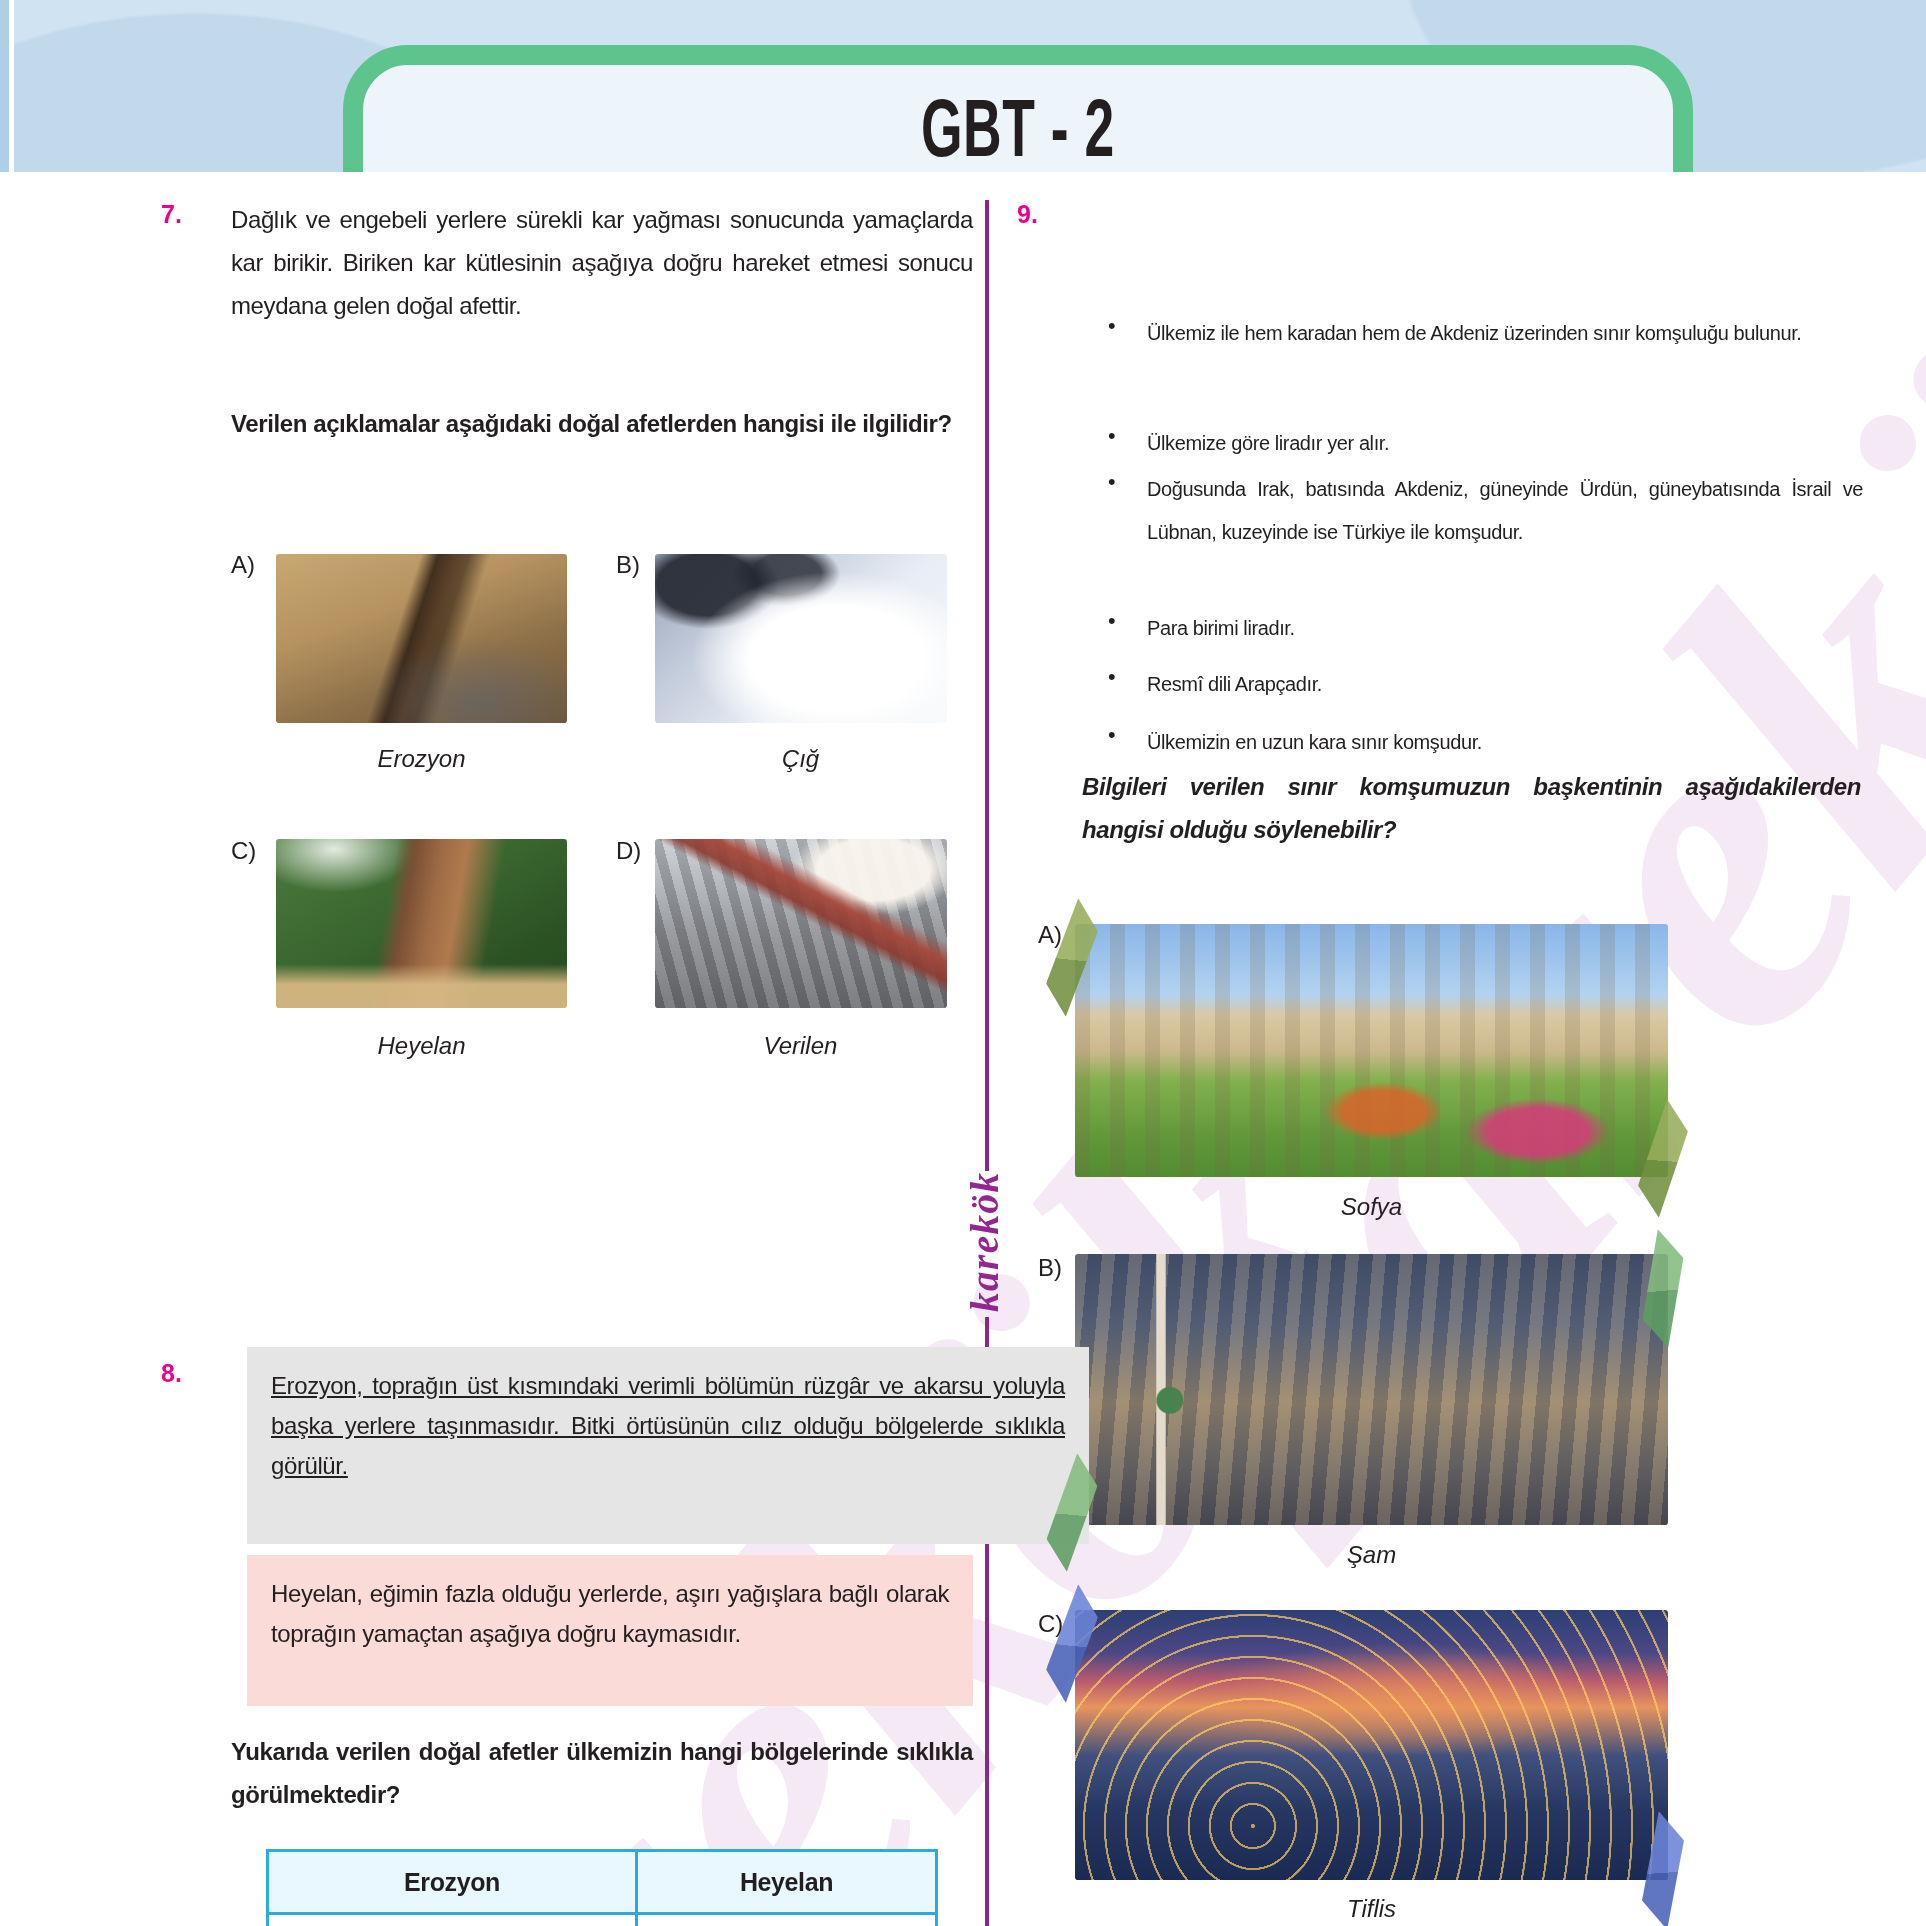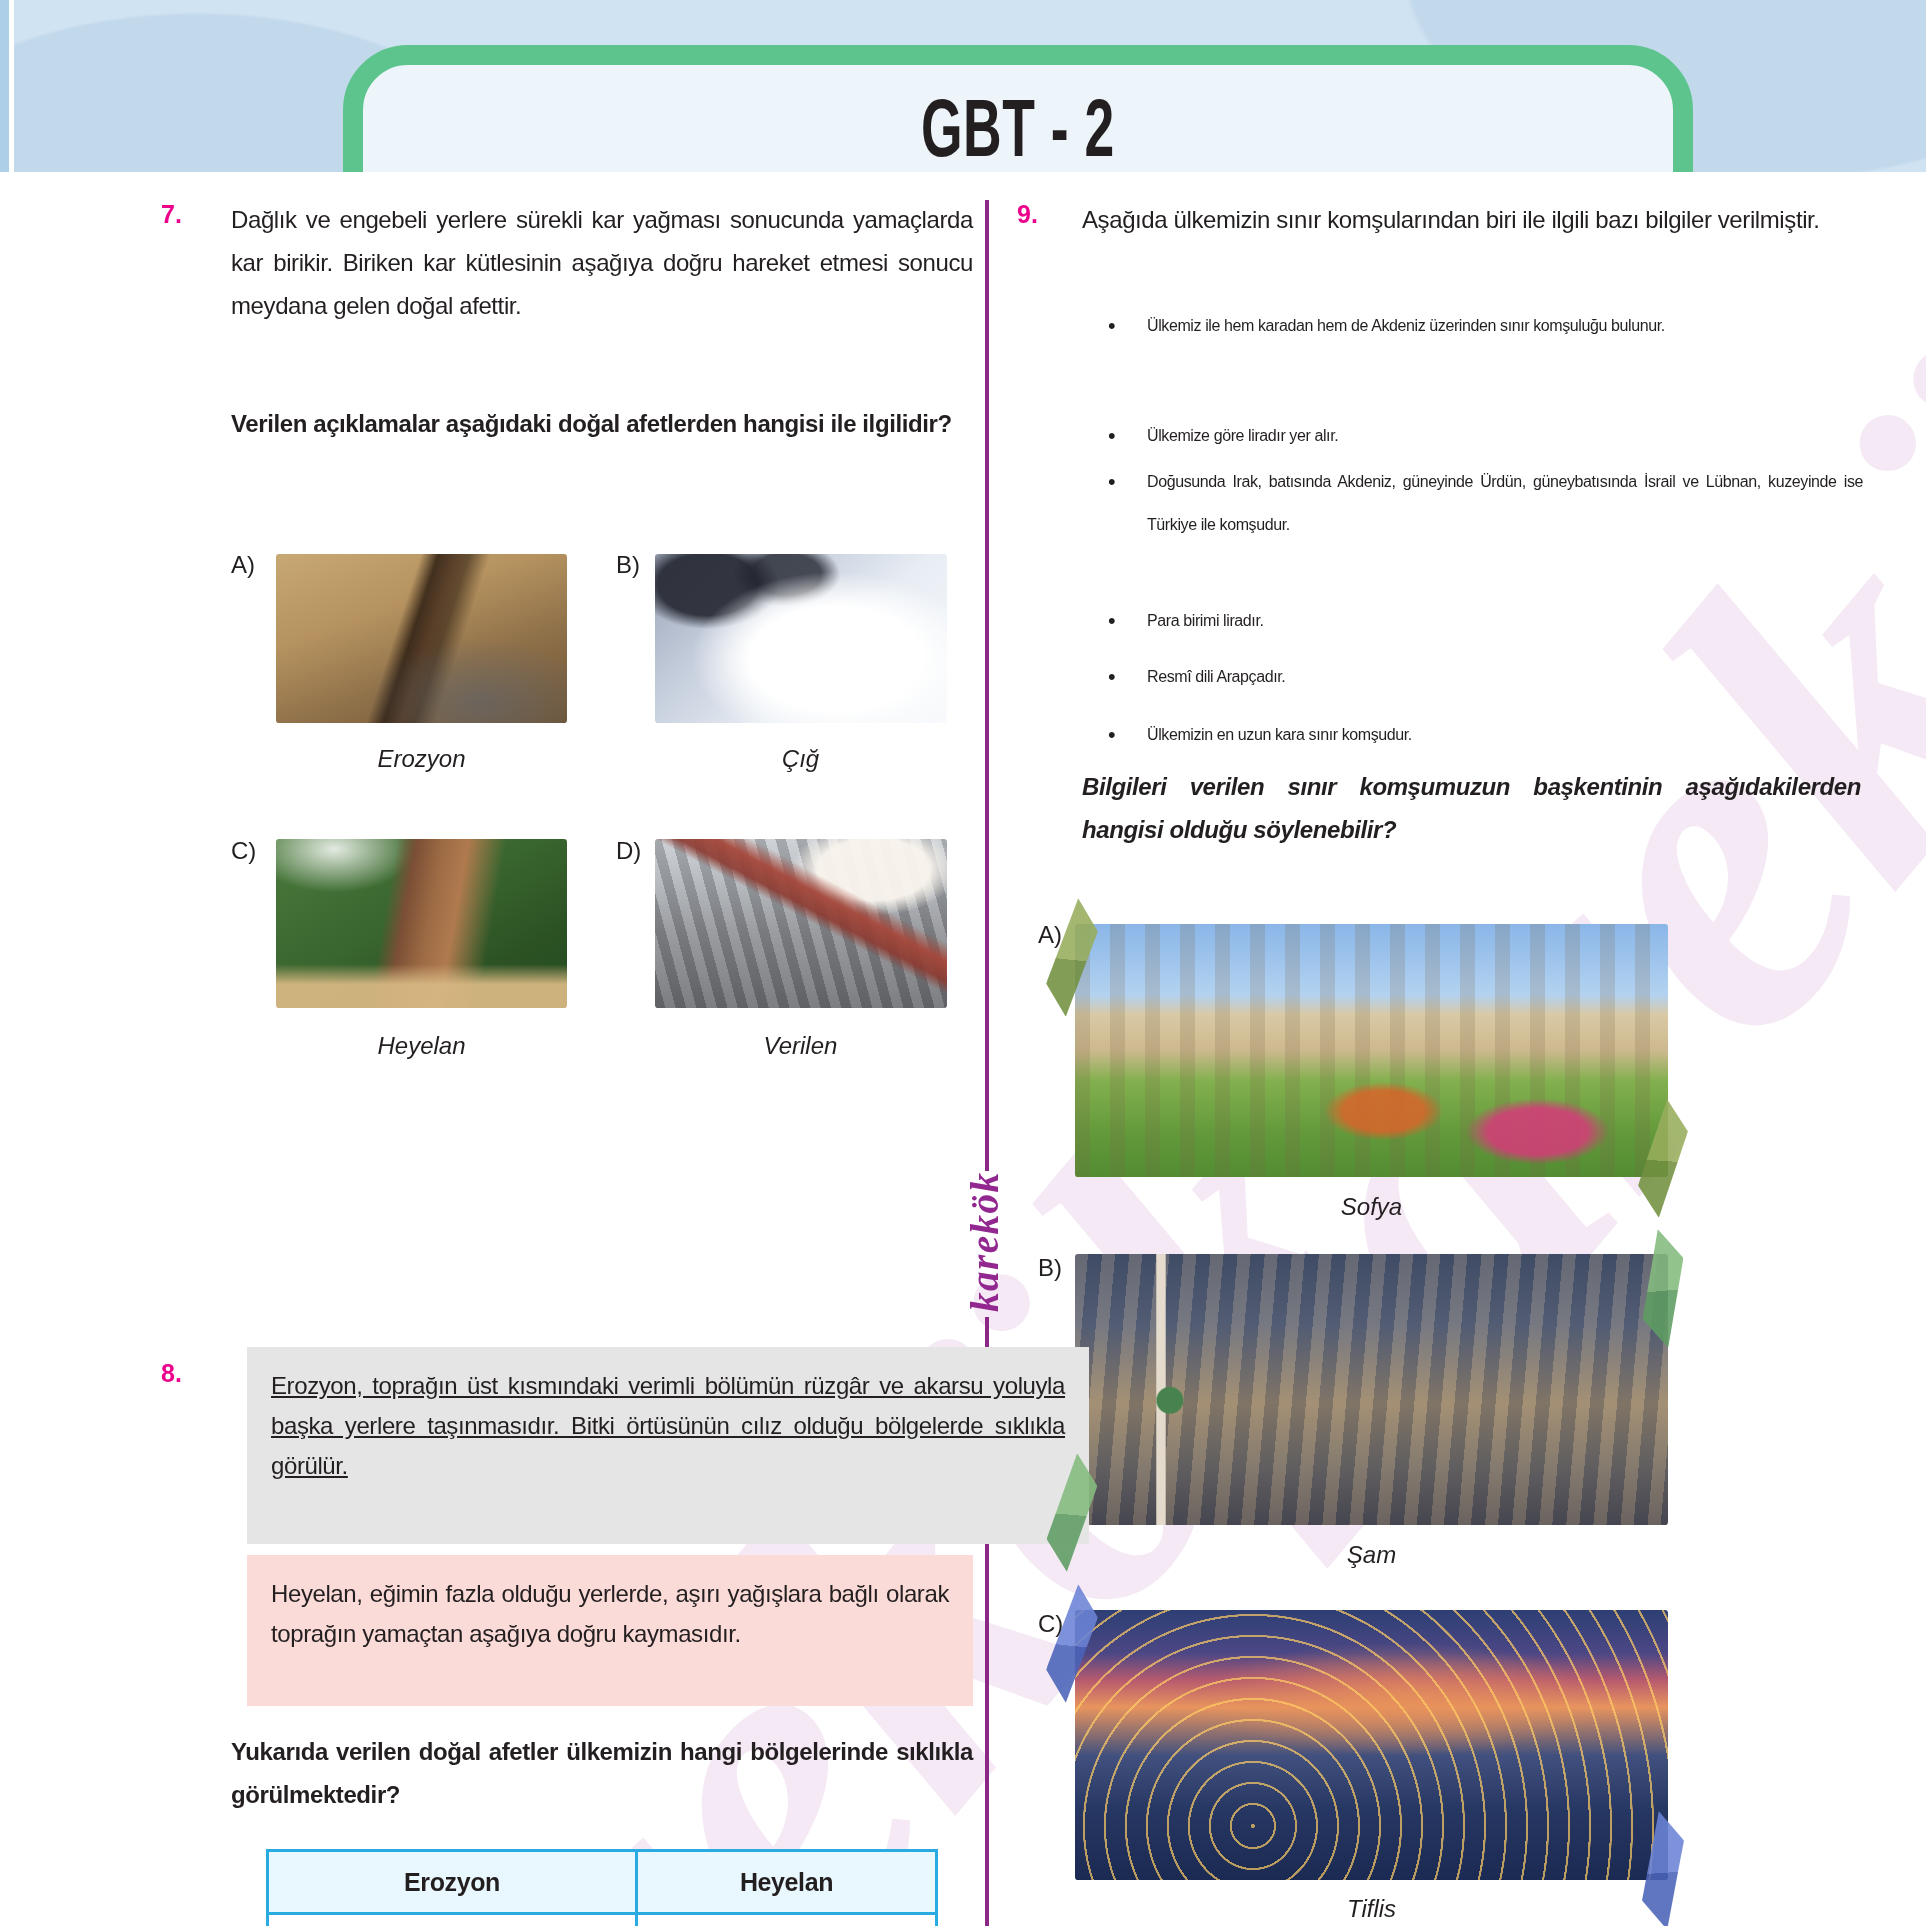--- a/index.html
+++ b/index.html
@@ -53,21 +53,21 @@
            color:#231f20;vertical-align:middle;}
   .q8table th{height:58px;text-align:center;font-weight:bold;background:#e9f7fe;font-size:25px;}
   .q8table td{text-align:left;padding:0 77px 0 17.3px;line-height:33px;}
   .col-e{width:369px;} .col-h{width:300px;}
   .h-eroz{color:#1c75bc;} .h-heye{color:#2aabe2;}
   tr.rA td{height:92px;}
 
   
   .bullet{position:absolute;left:1108px;width:755px;display:flex;z-index:2;}
   .dot{width:39px;font-size:21.6px;line-height:43px;flex:0 0 39px;}
-  .btext{flex:1;font-size:16px;line-height:43px;letter-spacing:-0.4px;text-align:justify;}
+  .btext{flex:1;font-size:20px;line-height:43px;letter-spacing:-0.4px;text-align:justify;margin-top:8px;}
 
   
   .photo{position:absolute;border-radius:3.1px;z-index:1;}
   .ph-erozyon{background:
       radial-gradient(ellipse 162px 92px at 70% 88%, rgba(90,100,115,.55), transparent 70%),
       linear-gradient(108deg, transparent 42%, rgba(45,30,18,.85) 47%, rgba(80,55,35,.9) 52%, rgba(45,30,18,.6) 56%, transparent 62%),
       linear-gradient(160deg,#c8a873 0%,#b5925f 35%,#8e7049 65%,#6f5638 100%);}
   .ph-cig{background:
       radial-gradient(ellipse 193px 116px at 62% 62%, #ffffff 0 45%, rgba(255,255,255,0) 75%),
       radial-gradient(ellipse 100px 62px at 18% 18%, rgba(35,38,48,.9) 0 50%, transparent 72%),
@@ -168,21 +168,20 @@
     <tbody>
       <tr class="rA">
         <td>İç Anadolu Bölgesi</td>
         <td>Karadeniz Bölgesi</td>
       </tr>
 
     </tbody>
   </table>
 
   <div class="qnum" style="left:1017px;top:200px;">9.</div>
-  <div class="body jtext" style="left:1082px;top:198px;width:779px;">Aşağıda ülkemizin sınır komşularından biri ile ilgili bazı bilgiler verilmiştir.</div>
 
   <div class="bullet" style="top:304px;">
     <span class="dot">•</span>
     <span class="btext">Ülkemiz ile hem karadan hem de Akdeniz üzerinden sınır komşuluğu bulunur.</span>
   </div>
   <div class="bullet" style="top:414px;">
     <span class="dot">•</span>
     <span class="btext">Ülkemize göre liradır yer alır.</span>
   </div>
   <div class="bullet" style="top:460px;">

